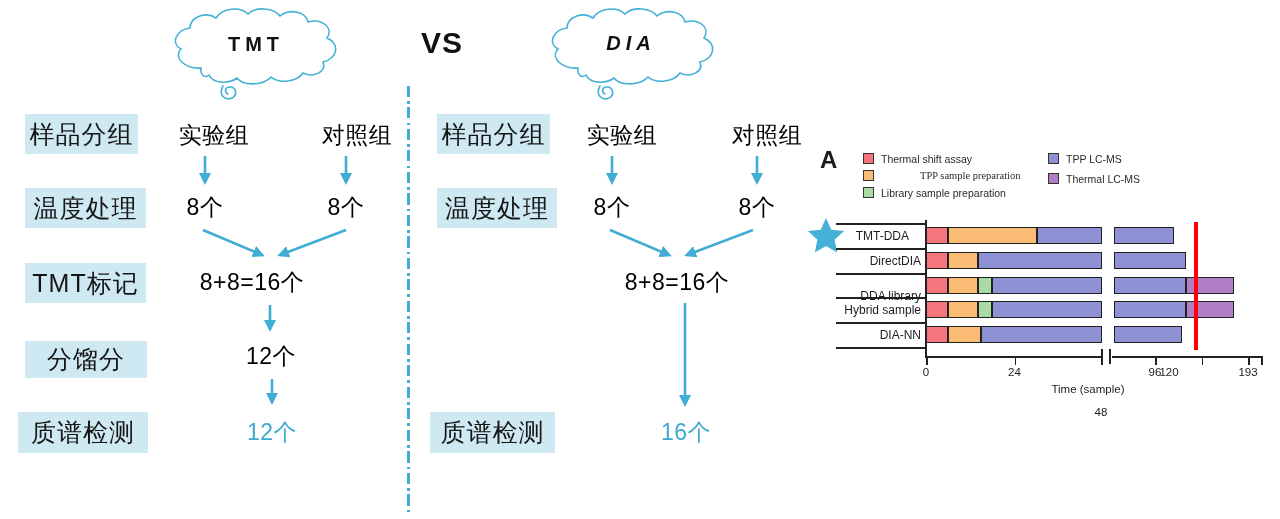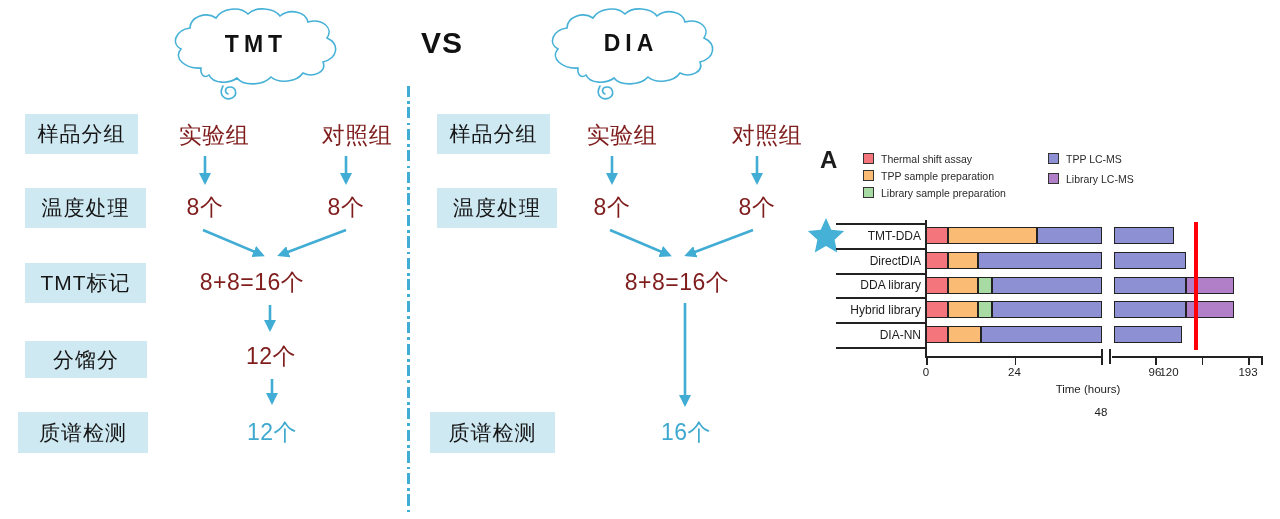--- a/index.html
+++ b/index.html
@@ -7,31 +7,31 @@
   body{
     width:1280px;height:519px;position:relative;background:#ffffff;
     font-family:"Liberation Sans","DejaVu Sans",sans-serif;overflow:hidden;
     -webkit-font-smoothing:antialiased;
   }
   .abs{position:absolute;}
   
   .step{
     position:absolute;background:#cfe9f3;color:#161616;
     display:flex;align-items:center;justify-content:center;
-    font-size:21px;letter-spacing:1px;white-space:nowrap;
+    font-size:25px;letter-spacing:1px;white-space:nowrap;
   }
   
   .val{
     position:absolute;transform:translate(-50%,-50%);
-    font-size:23px;color:#7f1d1d;white-space:nowrap;letter-spacing:0.5px;
+    font-size:23px;color:#000000;white-space:nowrap;letter-spacing:0.5px;
   }
   .val.teal{color:#3fa9cf;}
   .cloud-label{
     position:absolute;transform:translate(-50%,-50%);
-    font-weight:bold;font-size:23px;letter-spacing:5px;color:#111;
+    font-weight:bold;font-size:20px;letter-spacing:5px;color:#111;
     font-stretch:condensed;white-space:nowrap;
   }
   .vs{
     position:absolute;transform:translate(-50%,-50%);
     font-weight:bold;font-size:30px;letter-spacing:1px;color:#111;
     font-stretch:condensed;
   }
   
   .divider{
     position:absolute;left:407px;top:86px;width:3px;height:428px;
@@ -72,21 +72,21 @@
 <div class="cloud-label" style="left:256px;top:44px;">TMT</div>
 
 <div class="vs" style="left:442px;top:43px;">VS</div>
 
 <svg style="left:540px;top:6px;" width="192" height="102" viewBox="0 0 192 102">
   <g fill="#ffffff" stroke="#45b1d6" stroke-width="1.6" stroke-linecap="round">
     <path d="M 38,62 C 22,63 10,52 18,43 C 8,38 12,24 27,22 C 27,11 43,5 53,12 C 59,2 77,0 85,8 C 93,0 111,2 117,10 C 127,2 143,6 145,16 C 159,12 171,22 164,32 C 177,38 175,52 160,56 C 164,66 150,72 140,67 C 134,76 116,78 108,71 C 100,80 80,80 74,72 C 66,78 50,78 46,69 C 41,73 37,68 38,62 Z"></path>
     <path d="M60,80 c-5,9 2,15 9,12 c6,-3 4,-11 -2,-11 c-5,0 -6,5 -2,7" fill="none"></path>
   </g>
 </svg>
-<div class="cloud-label" style="left:631px;top:43px;">DIA</div>
+<div class="cloud-label" style="left:631px;top:43px;font-style:italic;">DIA</div>
 
 <div class="divider"></div>
 
 <div class="step" style="left:25px;top:114px;width:113px;height:40px;">样品分组</div>
 <div class="step" style="left:25px;top:188px;width:121px;height:40px;">温度处理</div>
 <div class="step" style="left:25px;top:263px;width:121px;height:40px;">TMT标记</div>
 <div class="step" style="left:25px;top:341px;width:122px;height:37px;">分馏分</div>
 <div class="step" style="left:18px;top:412px;width:130px;height:41px;">质谱检测</div>
 
 <div class="val" style="left:214px;top:135px;">实验组</div>
@@ -136,24 +136,24 @@
 </svg>
 
 <div id="chart-layer" class="abs" style="left:0;top:0;width:1280px;height:519px;">
     <div style="position: absolute; left: 836px; top: 223px; width: 90px; height: 1.6px; background: rgb(34, 34, 34);"></div>
     <div style="position: absolute; left: 836px; top: 248px; width: 90px; height: 1.6px; background: rgb(34, 34, 34);"></div>
     <div style="position: absolute; left: 836px; top: 273px; width: 90px; height: 1.6px; background: rgb(34, 34, 34);"></div>
     <div style="position: absolute; left: 836px; top: 297px; width: 90px; height: 1.6px; background: rgb(34, 34, 34);"></div>
     <div style="position: absolute; left: 836px; top: 322px; width: 90px; height: 1.6px; background: rgb(34, 34, 34);"></div>
     <div style="position: absolute; left: 836px; top: 347px; width: 90px; height: 1.6px; background: rgb(34, 34, 34);"></div>
     <div style="position: absolute; left: 925px; top: 220px; width: 1.8px; height: 137px; background: rgb(34, 34, 34);"></div>
-    <div class="cat-label" style="position: absolute; right: 359px; top: 227.5px; height: 16px; line-height: 16px;">TMT-DDA</div>
+    <div class="cat-label" style="position: absolute; right: 371px; top: 227.5px; height: 16px; line-height: 16px;">TMT-DDA</div>
     <div class="cat-label" style="position: absolute; right: 359px; top: 252.5px; height: 16px; line-height: 16px;">DirectDIA</div>
-    <div class="cat-label" style="position: absolute; right: 359px; top: 277px; height: 16px; line-height: 16px;">DDA library</div>
-    <div class="cat-label" style="position: absolute; right: 359px; top: 301.5px; height: 16px; line-height: 16px;">Hybrid library</div>
+    <div class="cat-label" style="position: absolute; right: 359px; top: 288px; height: 16px; line-height: 16px;">DDA library</div>
+    <div class="cat-label" style="position: absolute; right: 359px; top: 301.5px; height: 16px; line-height: 16px;">Hybrid sample</div>
     <div class="cat-label" style="position: absolute; right: 359px; top: 326.5px; height: 16px; line-height: 16px;">DIA-NN</div>
     <div style="position: absolute; left: 926px; top: 227px; width: 22.1px; height: 17px; background: rgb(244, 117, 123); border: 1.6px solid rgb(34, 34, 34); box-sizing: border-box;"></div>
     <div style="position: absolute; left: 948.1px; top: 227px; width: 88.5px; height: 17px; background: rgb(250, 188, 116); border: 1.6px solid rgb(34, 34, 34); box-sizing: border-box;"></div>
     <div style="position: absolute; left: 1036.6px; top: 227px; width: 65.4px; height: 17px; background: rgb(141, 144, 210); border: 1.6px solid rgb(34, 34, 34); box-sizing: border-box;"></div>
     <div style="position: absolute; left: 1114px; top: 227px; width: 60.4px; height: 17px; background: rgb(141, 144, 210); border: 1.6px solid rgb(34, 34, 34); box-sizing: border-box;"></div>
     <div style="position: absolute; left: 926px; top: 252px; width: 22.1px; height: 17px; background: rgb(244, 117, 123); border: 1.6px solid rgb(34, 34, 34); box-sizing: border-box;"></div>
     <div style="position: absolute; left: 948.1px; top: 252px; width: 29.5px; height: 17px; background: rgb(250, 188, 116); border: 1.6px solid rgb(34, 34, 34); box-sizing: border-box;"></div>
     <div style="position: absolute; left: 977.6px; top: 252px; width: 124.4px; height: 17px; background: rgb(141, 144, 210); border: 1.6px solid rgb(34, 34, 34); box-sizing: border-box;"></div>
     <div style="position: absolute; left: 1114px; top: 252px; width: 72px; height: 17px; background: rgb(141, 144, 210); border: 1.6px solid rgb(34, 34, 34); box-sizing: border-box;"></div>
     <div style="position: absolute; left: 926px; top: 276.5px; width: 22.1px; height: 17px; background: rgb(244, 117, 123); border: 1.6px solid rgb(34, 34, 34); box-sizing: border-box;"></div>
@@ -182,25 +182,25 @@
     <div class="tick-label" style="position: absolute; left: 1014.5px; top: 366px; text-align: right;">24</div>
     <div style="position: absolute; left: 1101px; top: 356px; width: 1.8px; height: 9px; background: rgb(34, 34, 34);"></div>
     <div class="tick-label" style="position: absolute; left: 1101px; top: 366px; margin-top: 40px;">48</div>
     <div style="position: absolute; left: 1155px; top: 356px; width: 1.8px; height: 9px; background: rgb(34, 34, 34);"></div>
     <div class="tick-label" style="position: absolute; left: 1155px; top: 366px;">96</div>
     <div style="position: absolute; left: 1201.5px; top: 356px; width: 1.8px; height: 9px; background: rgb(34, 34, 34);"></div>
     <div class="tick-label" style="position: absolute; left: 1169px; top: 366px;">120</div>
     <div style="position: absolute; left: 1248px; top: 356px; width: 1.8px; height: 9px; background: rgb(34, 34, 34);"></div>
     <div class="tick-label" style="position: absolute; left: 1248px; top: 366px;">193</div>
     <div style="position: absolute; left: 1261px; top: 356px; width: 1.8px; height: 9px; background: rgb(34, 34, 34);"></div>
-    <div class="xaxis-title" style="position: absolute; left: 1088px; top: 383px;">Time (hours)</div>
+    <div class="xaxis-title" style="position: absolute; left: 1088px; top: 383px;">Time (sample)</div>
     <div style="position: absolute; left: 863px; top: 153px; width: 11px; height: 11px; background: rgb(244, 117, 123); border: 1.6px solid rgb(51, 51, 51); box-sizing: border-box;"></div>
     <div class="legend-label" style="position: absolute; left: 881px; top: 152px; line-height: 14px;">Thermal shift assay</div>
     <div style="position: absolute; left: 863px; top: 170px; width: 11px; height: 11px; background: rgb(250, 188, 116); border: 1.6px solid rgb(51, 51, 51); box-sizing: border-box;"></div>
-    <div class="legend-label" style="position: absolute; left: 881px; top: 169px; line-height: 14px;">TPP sample preparation</div>
+    <div class="legend-label" style="position: absolute; left: 920px; top: 169px; line-height: 14px; font-family: Liberation Serif, serif;">TPP sample preparation</div>
     <div style="position: absolute; left: 863px; top: 187px; width: 11px; height: 11px; background: rgb(168, 219, 163); border: 1.6px solid rgb(51, 51, 51); box-sizing: border-box;"></div>
     <div class="legend-label" style="position: absolute; left: 881px; top: 186px; line-height: 14px;">Library sample preparation</div>
     <div style="position: absolute; left: 1048px; top: 153px; width: 11px; height: 11px; background: rgb(141, 144, 210); border: 1.6px solid rgb(51, 51, 51); box-sizing: border-box;"></div>
     <div class="legend-label" style="position: absolute; left: 1066px; top: 152px; line-height: 14px;">TPP LC-MS</div>
     <div style="position: absolute; left: 1048px; top: 173px; width: 11px; height: 11px; background: rgb(176, 127, 199); border: 1.6px solid rgb(51, 51, 51); box-sizing: border-box;"></div>
-    <div class="legend-label" style="position: absolute; left: 1066px; top: 172px; line-height: 14px;">Library LC-MS</div>
+    <div class="legend-label" style="position: absolute; left: 1066px; top: 172px; line-height: 14px;">Thermal LC-MS</div>
     <div style="position: absolute; left: 1194px; top: 222px; width: 3.5px; height: 128px; background: rgb(255, 0, 8);"></div>
   </div>
 
 </body></html>

